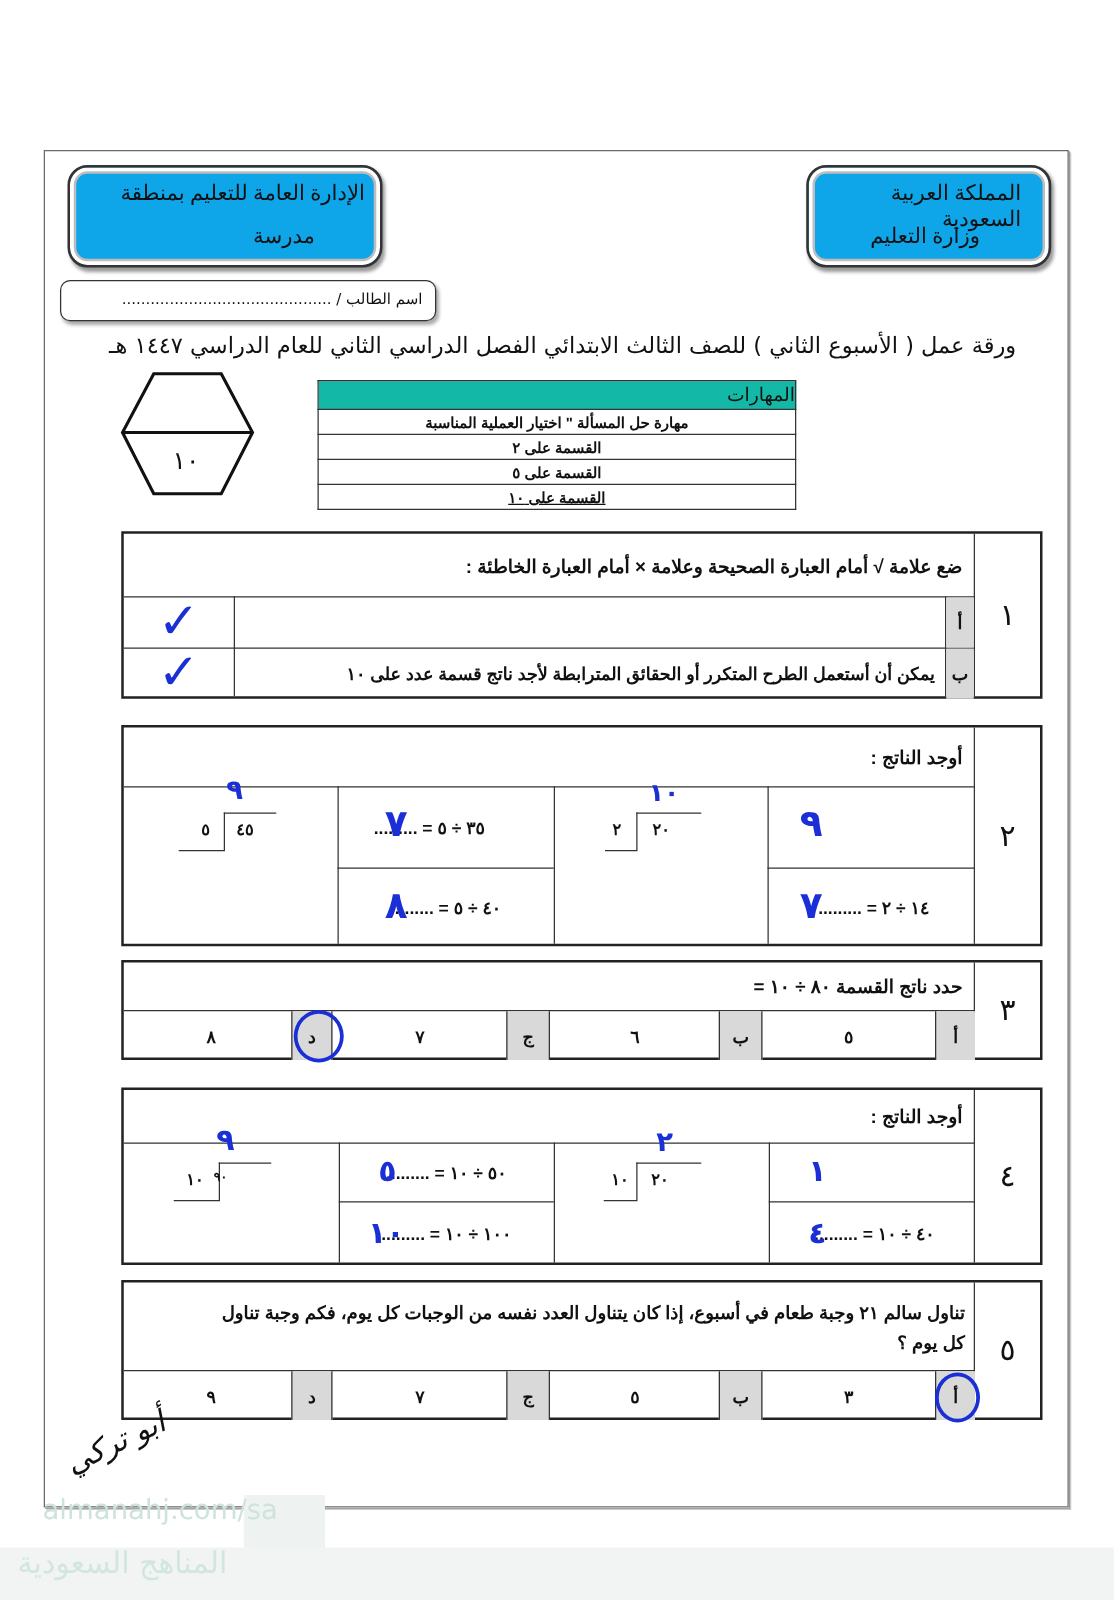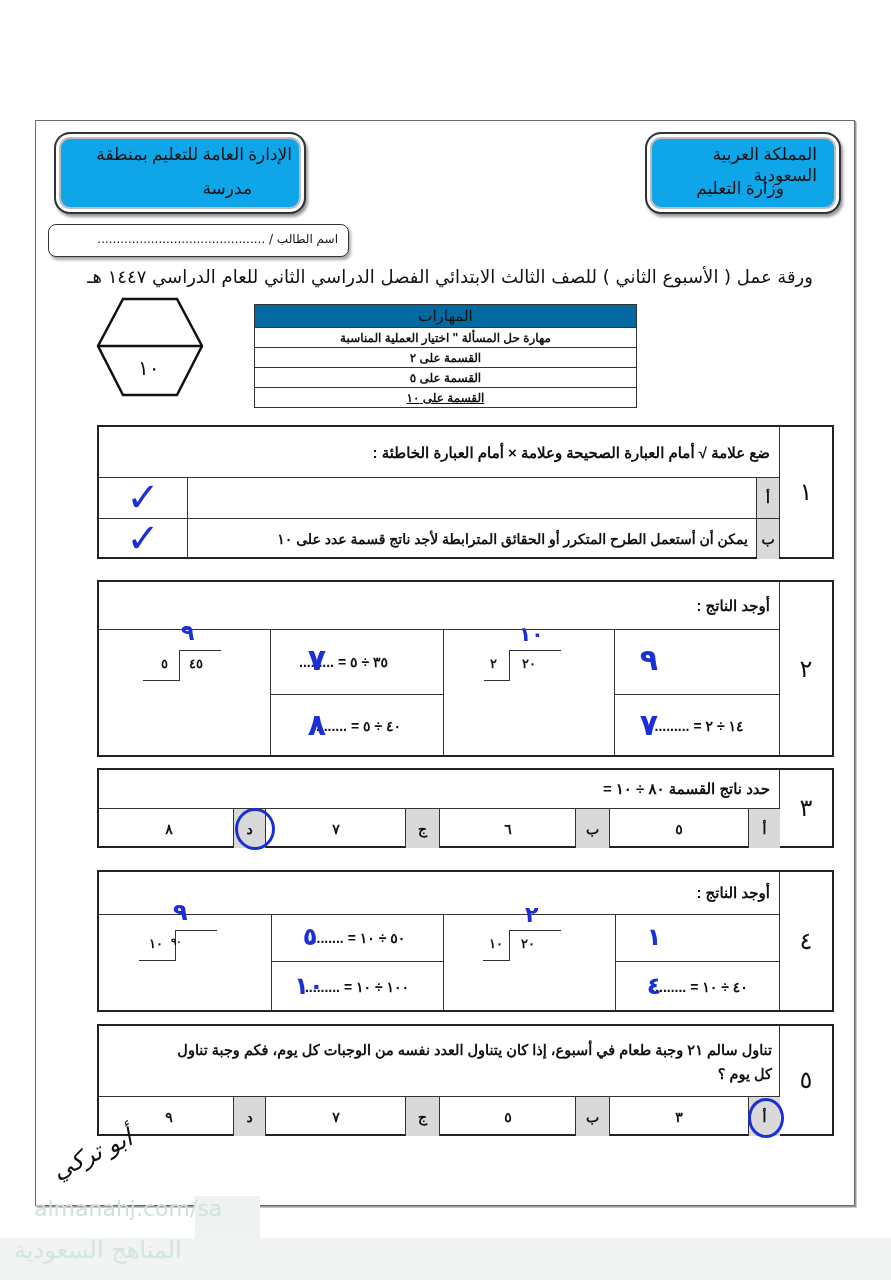--- a/index.html
+++ b/index.html
@@ -11,21 +11,21 @@
   .hbox { border:2px solid #333; border-radius:16px; background:#0ea5e9;
           box-shadow: inset 0 0 0 3px #fff, inset 0 0 0 5px #bdbdbd, 2px 3px 3px #9a9a9a; }
   .hbox .line { position:absolute; font-family:"Liberation Serif", serif; font-size:17px; direction:rtl; }
   .namebox { border:1.5px solid #333; border-radius:8px; background:#fff; box-shadow: 2px 3px 3px #aaa;
              font-size:12px; direction:rtl; padding:7px 10px 0 10px; box-sizing:border-box; }
   .title { font-family:"DejaVu Sans", sans-serif; font-size:18px; direction:rtl; white-space:nowrap; }
   table { border-collapse:collapse; }
   .skills { left:254px; top:304px; width:383px; font-size:12px; font-weight:bold; direction:rtl;
             font-family:"Liberation Sans", sans-serif; }
   .skills td { border:1px solid #333; text-align:center; height:19px; padding:0; }
-  .skills td.head { background:#0369a1; font-weight:normal; font-size:15px; height:22px; }
+  .skills td.head { background:#14b8a6; font-weight:normal; font-size:15px; height:22px;text-align:right; }
   .q { border:2px solid #222; background:#fff; box-sizing:border-box; direction:rtl;
        font-family:"Liberation Sans", sans-serif; font-weight:bold; }
   .qnum { position:absolute; right:0; top:0; bottom:0; width:52px; border-left:1px solid #333;
           display:flex; align-items:center; justify-content:center; font-size:24px; font-weight:normal;
           font-family:"DejaVu Serif", serif; }
   .qtext { position:absolute; font-size:15px; white-space:nowrap; }
   .hline { position:absolute; height:0; border-top:1.5px solid #333; }
   .vline { position:absolute; width:0; border-left:1px solid #333; }
   .cell { position:absolute; display:flex; align-items:center; justify-content:center; font-size:14px; white-space:nowrap; }
   .letter { background:#d9d9d9; }

